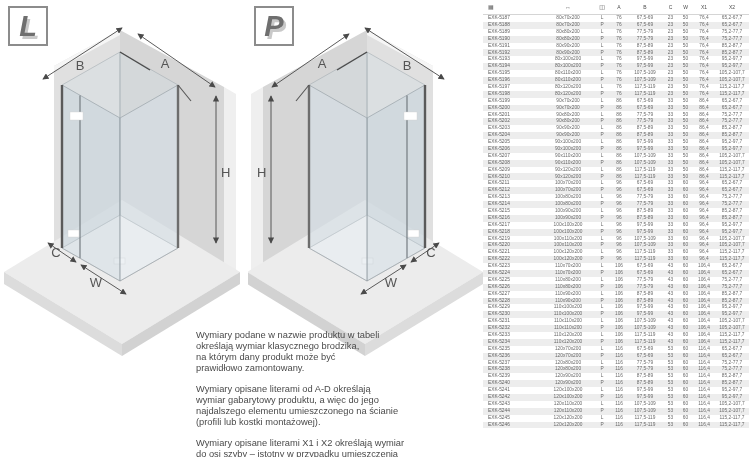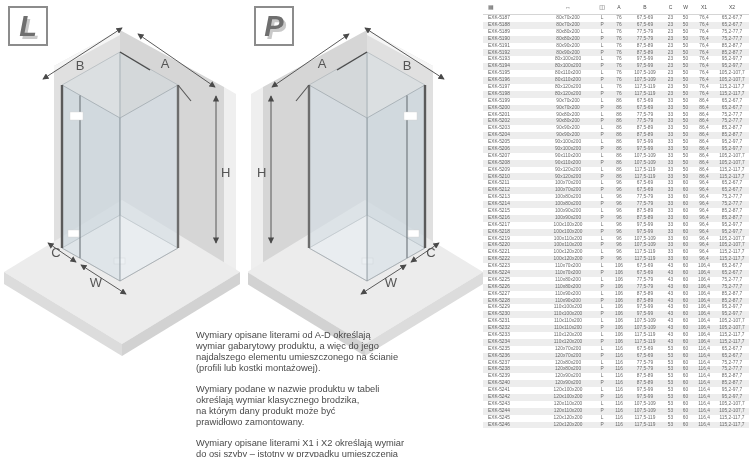--- a/index.html
+++ b/index.html
@@ -137,28 +137,28 @@
     </g>
     <text x="159" y="70" text-anchor="middle">B</text>
     <text x="74" y="68" text-anchor="middle">A</text>
     <text x="9" y="177" text-anchor="start">H</text>
     <text x="183" y="257" text-anchor="middle">C</text>
     <text x="143" y="287" text-anchor="middle">W</text>
   </svg>
 </div>
 
 <div class="notes">
+  <p>Wymiary podane w nazwie produktu w tabeli
+określają wymiar klasycznego brodzika,
+na którym dany produkt może być
+prawidłowo zamontowany.</p>
   <p>Wymiary opisane literami od A-D określają
 wymiar gabarytowy produktu, a więc do jego
 najdalszego elementu umieszczonego na ścianie
 (profili lub kostki montażowej).</p>
-  <p>Wymiary podane w nazwie produktu w tabeli
-określają wymiar klasycznego brodzika,
-na którym dany produkt może być
-prawidłowo zamontowany.</p>
   <p>Wymiary opisane literami X1 i X2 określają wymiar
 do osi szyby – istotny w przypadku umieszczenia
 kabiny na odpływie liniowym wykonanym z płytek.</p>
 </div>
 
 <div class="spec-table">
   <div class="t-header">
       <div class="cell c-code icon">▦</div>
       <div class="cell c-size icon">↔</div>
       <div class="cell c-side icon">◫</div>

